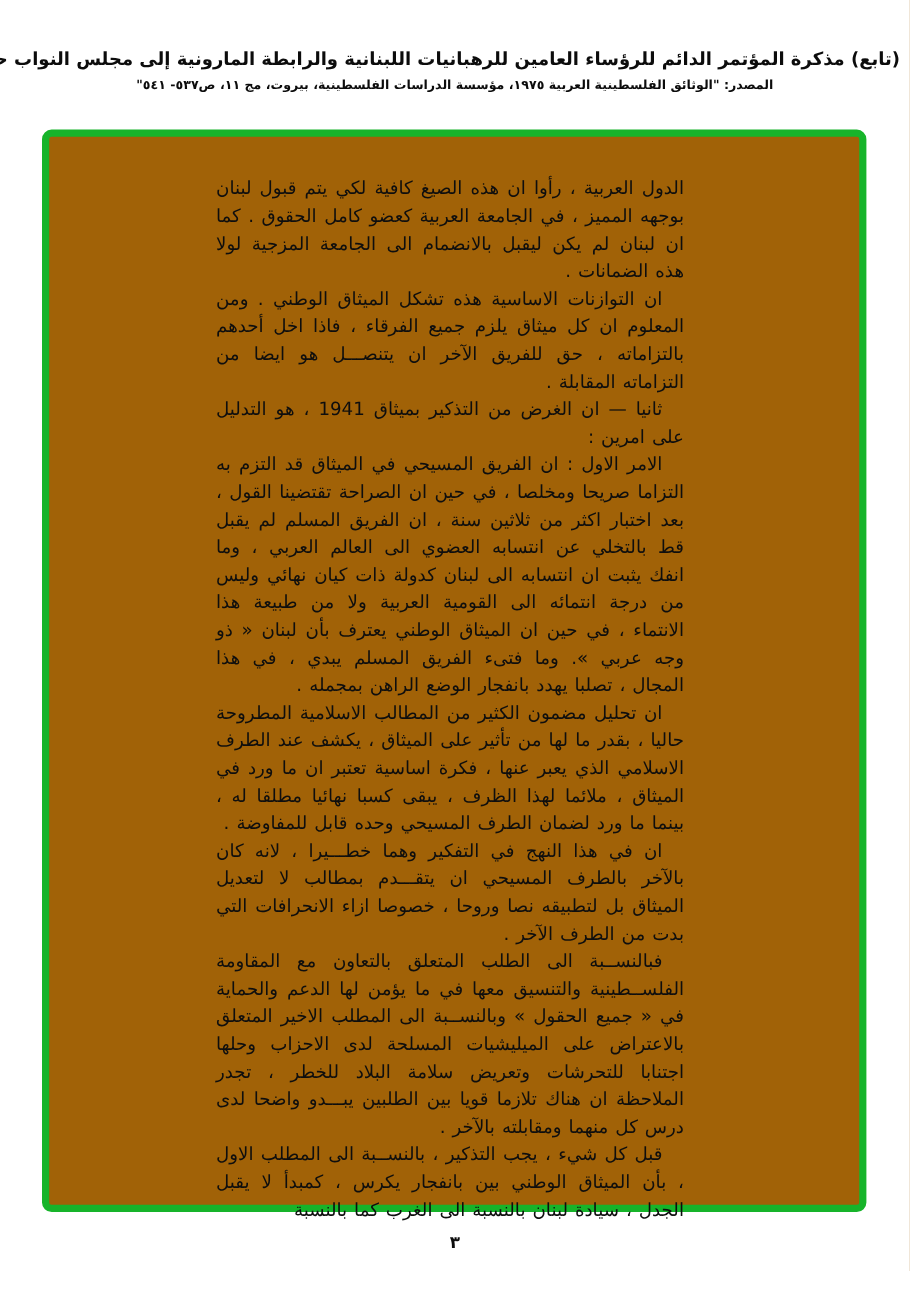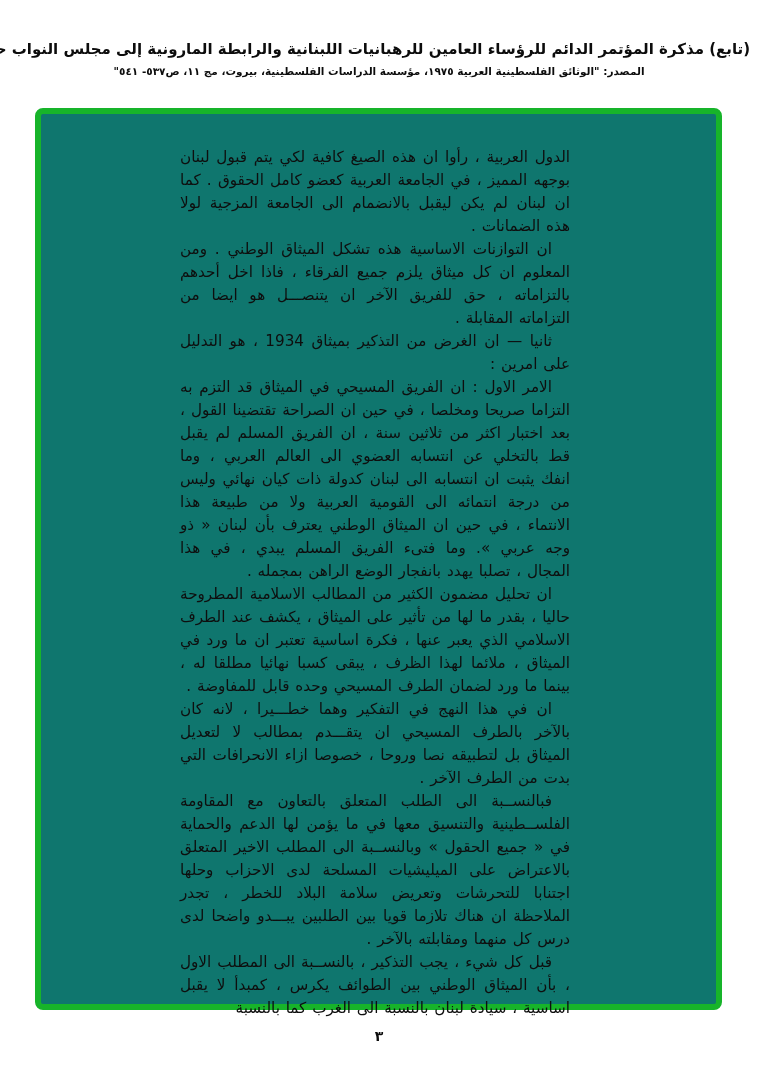--- a/index.html
+++ b/index.html
@@ -39,21 +39,21 @@
   }
   
   .doc-frame {
     position: absolute;
     left: 35px;
     top: 108px;
     width: 675px;
     height: 890px;
     border: 6px solid #17b42a;
     border-radius: 8px;
-    background: #0f766e;
+    background: #a16207;
   }
   
   .text-col {
     position: absolute;
     top: 32px;
     left: 139px;
     width: 390px;
     direction: rtl;
     text-align: justify;
     font-size: 15.2px;
@@ -85,22 +85,22 @@
 
 <div class="header">
   <div class="header-title">(تابع) مذكرة المؤتمر الدائم للرؤساء العامين للرهبانيات اللبنانية والرابطة المارونية إلى مجلس النواب حول "الصيغة اللبنانية"</div>
   <div class="header-source">المصدر: "الوثائق الفلسطينية العربية ١٩٧٥، مؤسسة الدراسات الفلسطينية، بيروت، مج ١١، ص٥٣٧- ٥٤١"</div>
 </div>
 
 <div class="doc-frame">
   <div class="text-col">
     <p class="first">الدول العربية ، رأوا ان هذه الصيغ كافية لكي يتم قبول لبنان بوجهه المميز ، في الجامعة العربية كعضو كامل الحقوق . كما ان لبنان لم يكن ليقبل بالانضمام الى الجامعة المزجية لولا هذه الضمانات .</p>
     <p>ان التوازنات الاساسية هذه تشكل الميثاق الوطني . ومن المعلوم ان كل ميثاق يلزم جميع الفرقاء ، فاذا اخل أحدهم بالتزاماته ، حق للفريق الآخر ان يتنصـــل هو ايضا من التزاماته المقابلة .</p>
-    <p>ثانيا — ان الغرض من التذكير بميثاق 1934 ، هو التدليل على امرين :</p>
+    <p>ثانيا — ان الغرض من التذكير بميثاق 1941 ، هو التدليل على امرين :</p>
     <p>الامر الاول : ان الفريق المسيحي في الميثاق قد التزم به التزاما صريحا ومخلصا ، في حين ان الصراحة تقتضينا القول ، بعد اختبار اكثر من ثلاثين سنة ، ان الفريق المسلم لم يقبل قط بالتخلي عن انتسابه العضوي الى العالم العربي ، وما انفك يثبت ان انتسابه الى لبنان كدولة ذات كيان نهائي وليس من درجة انتمائه الى القومية العربية ولا من طبيعة هذا الانتماء ، في حين ان الميثاق الوطني يعترف بأن لبنان « ذو وجه عربي ». وما فتىء الفريق المسلم يبدي ، في هذا المجال ، تصلبا يهدد بانفجار الوضع الراهن بمجمله .</p>
     <p>ان تحليل مضمون الكثير من المطالب الاسلامية المطروحة حاليا ، بقدر ما لها من تأثير على الميثاق ، يكشف عند الطرف الاسلامي الذي يعبر عنها ، فكرة اساسية تعتبر ان ما ورد في الميثاق ، ملائما لهذا الظرف ، يبقى كسبا نهائيا مطلقا له ، بينما ما ورد لضمان الطرف المسيحي وحده قابل للمفاوضة .</p>
     <p>ان في هذا النهج في التفكير وهما خطـــيرا ، لانه كان بالآخر بالطرف المسيحي ان يتقـــدم بمطالب لا لتعديل الميثاق بل لتطبيقه نصا وروحا ، خصوصا ازاء الانحرافات التي بدت من الطرف الآخر .</p>
     <p>فبالنســبة الى الطلب المتعلق بالتعاون مع المقاومة الفلســطينية والتنسيق معها في ما يؤمن لها الدعم والحماية في « جميع الحقول » وبالنســبة الى المطلب الاخير المتعلق بالاعتراض على الميليشيات المسلحة لدى الاحزاب وحلها اجتنابا للتحرشات وتعريض سلامة البلاد للخطر ، تجدر الملاحظة ان هناك تلازما قويا بين الطلبين يبـــدو واضحا لدى درس كل منهما ومقابلته بالآخر .</p>
-    <p>قبل كل شيء ، يجب التذكير ، بالنســبة الى المطلب الاول ، بأن الميثاق الوطني بين الطوائف يكرس ، كمبدأ لا يقبل اساسية ، سيادة لبنان بالنسبة الى الغرب كما بالنسبة</p>
+    <p>قبل كل شيء ، يجب التذكير ، بالنســبة الى المطلب الاول ، بأن الميثاق الوطني بين بانفجار يكرس ، كمبدأ لا يقبل الجدل ، سيادة لبنان بالنسبة الى الغرب كما بالنسبة</p>
   </div>
 </div>
 
 <div class="page-num">٣</div>
 
 </body></html>

